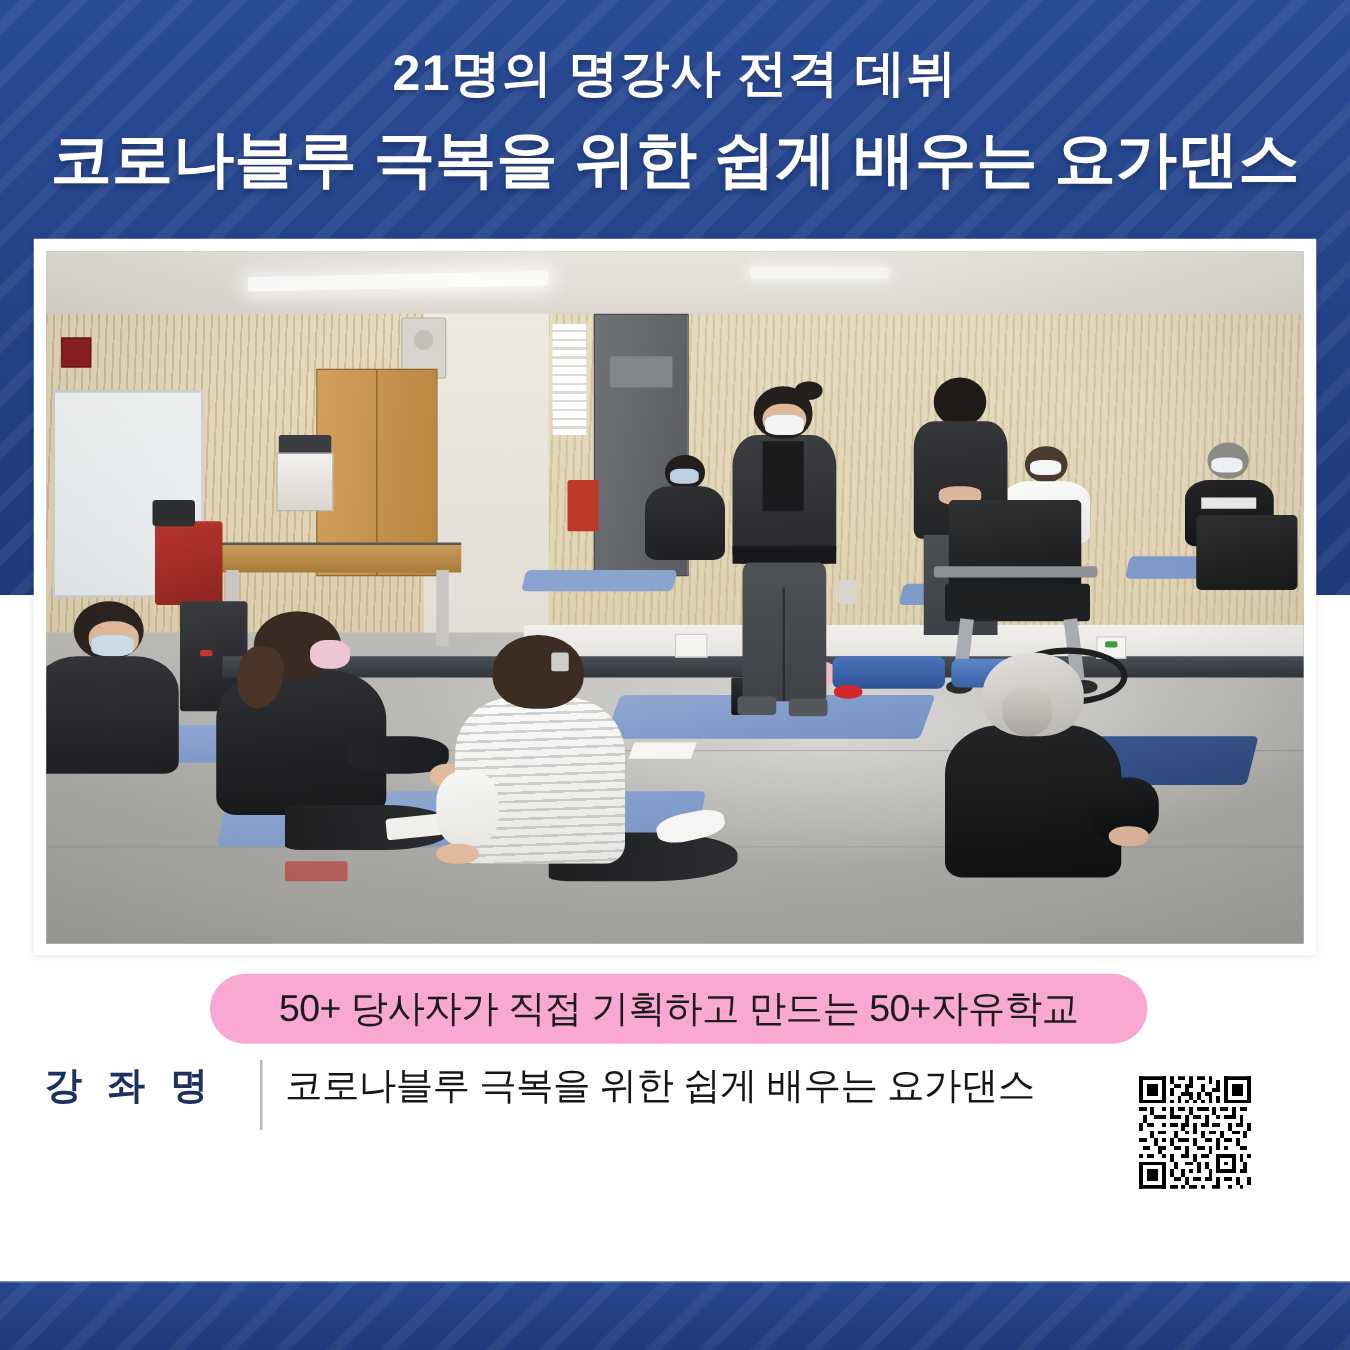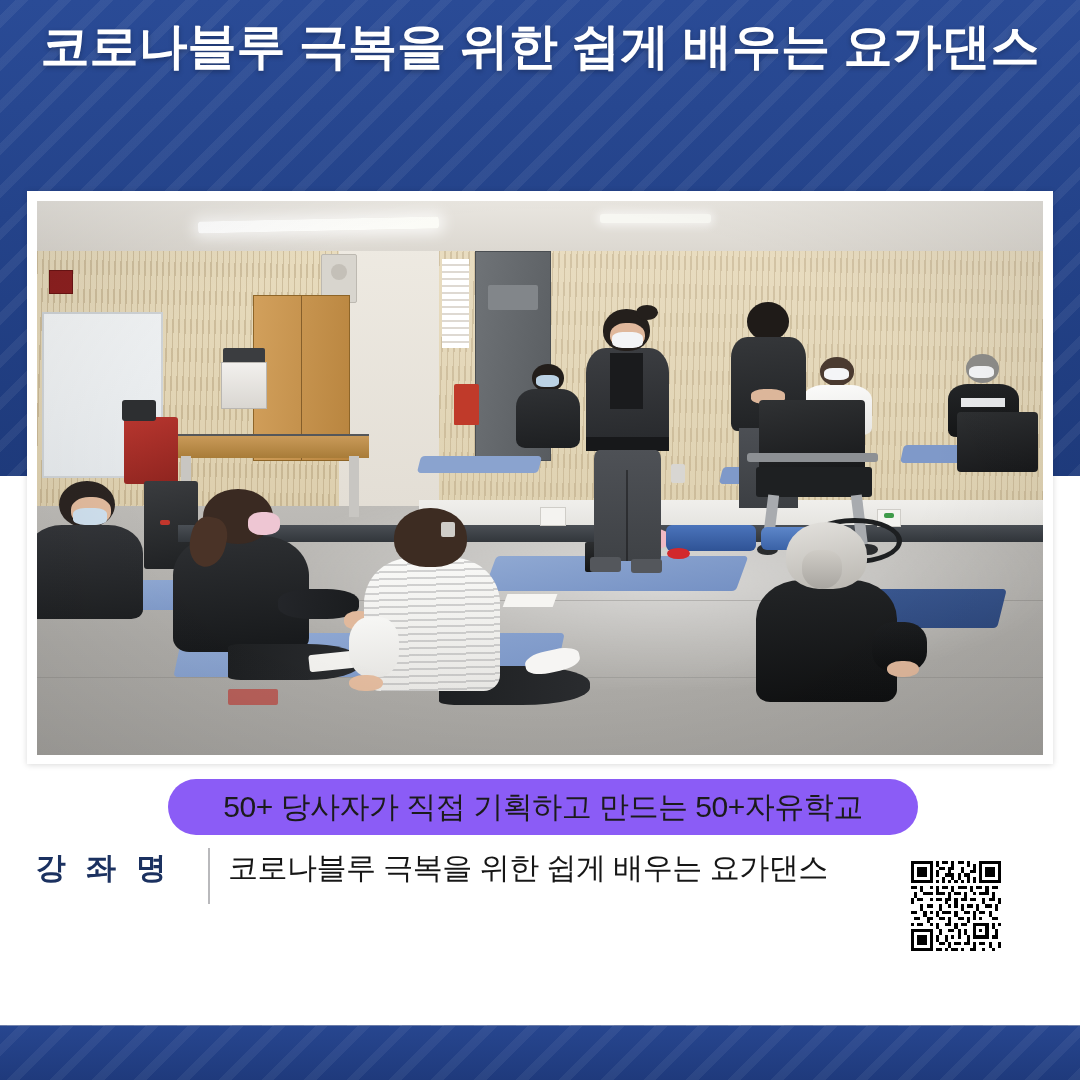--- a/index.html
+++ b/index.html
@@ -320,21 +320,21 @@
   .f4-hand{position:absolute;left:84.5%;top:83%;width:3.2%;height:3%;
     background:#e0b89c;border-radius:45%;}
 
   
   .p-vig{position:absolute;left:0;top:0;width:100%;height:100%;
     background:radial-gradient(ellipse at 50% 45%, rgba(0,0,0,0) 55%, rgba(0,0,0,.10) 100%);}
 
   
   .pill{
     position:absolute; left:168px; top:779px; width:750px; height:56px;
-    background:#8b5cf6; border-radius:28px; z-index:6;
+    background:#f9a8d4; border-radius:28px; z-index:6;
     display:flex; align-items:center; justify-content:center;
   }
   .pill-text{
     font-size:30px; color:#1b1b1b; letter-spacing:-0.5px; white-space:nowrap;
   }
 
   
   .details{
     position:absolute; left:0; top:846px; width:1080px; z-index:6;
   }
@@ -358,20 +358,21 @@
     position:absolute; left:911px; top:861px; width:90px; height:90px;
     z-index:6; background:#ffffff;
   }
 </style>
 </head>
 <body>
 
 <div class="top-band"></div>
 
 <div class="headline">
+  <div class="sub-title">21명의 명강사 전격 데뷔</div>
   <div class="main-title">코로나블루 극복을 위한 쉽게 배우는 요가댄스</div>
 </div>
 
 <div class="photo-frame">
   <div class="photo">
 
     <div class="p-floor"></div>
     <div class="p-floor-line"></div>
     <div class="p-floor-line2"></div>
 

